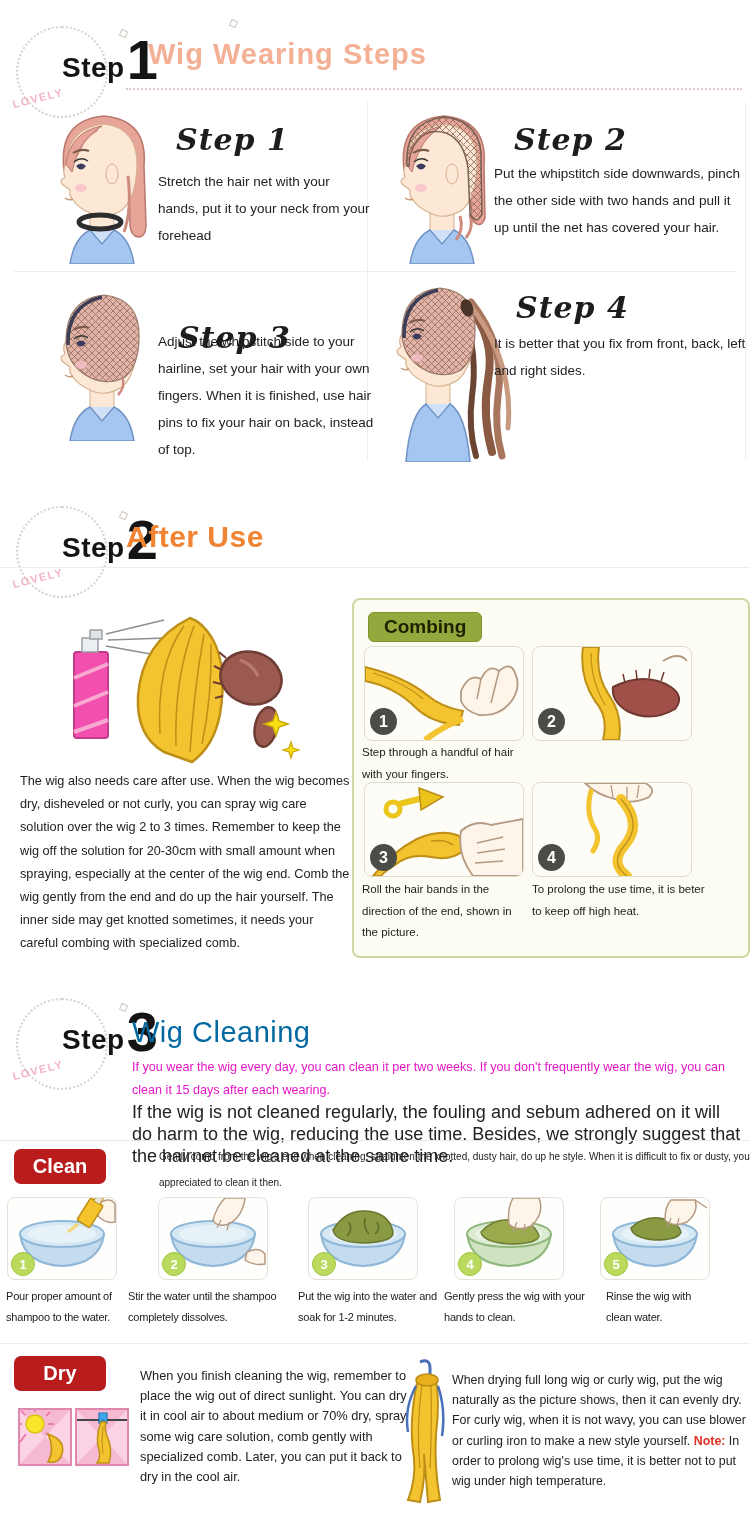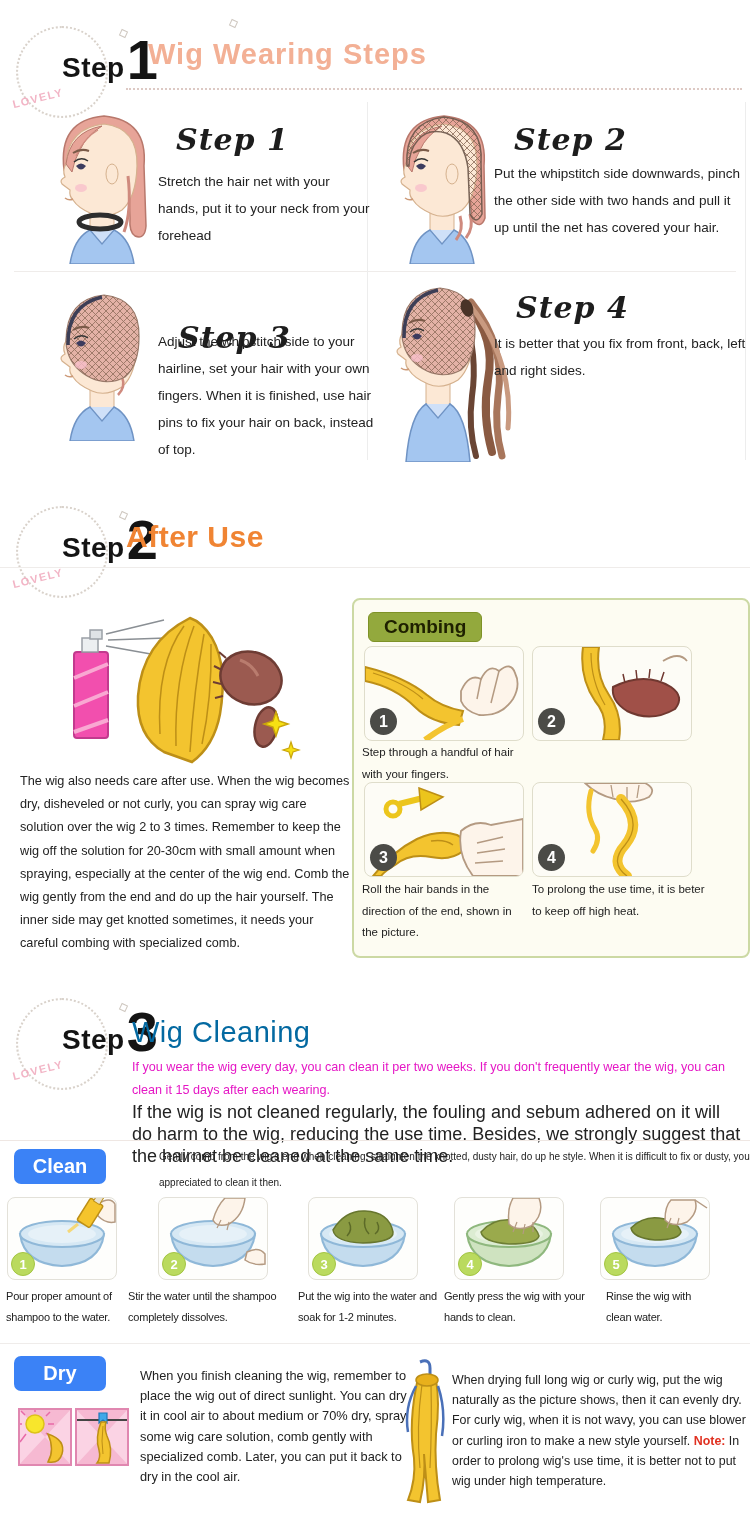--- a/index.html
+++ b/index.html
@@ -28,21 +28,21 @@
   .combing-box{position:absolute;left:352px;top:598px;width:394px;height:356px;background:#fdfcf2;
                border:2px solid #ccd9a4;border-radius:8px;}
   .combing-badge{position:absolute;left:14px;top:12px;background:#93a93d;border:1px solid #7e9227;
                  border-radius:6px;padding:3px 15px;font-size:19px;font-weight:bold;color:#1e2000;}
   .comb-card{position:absolute;width:158px;height:93px;background:#fdfcf6;border:1px solid #dfddcb;
              border-radius:8px;overflow:hidden;}
   .num-dark{position:absolute;width:27px;height:27px;border-radius:50%;background:#4b4b47;color:#fff;
             font-size:16px;font-weight:bold;display:flex;align-items:center;justify-content:center;}
   .comb-cap{position:absolute;font-size:11.5px;line-height:21.5px;color:#222;}
   
-  .pink-badge{position:absolute;width:92px;background:#3b82f6;border-radius:7px;color:#fff;
+  .pink-badge{position:absolute;width:92px;background:#b91c1c;border-radius:7px;color:#fff;
               font-size:20px;font-weight:bold;text-align:center;padding:6px 0;}
   .clean-card{position:absolute;width:108px;height:81px;background:#fefefc;border:1px solid #e3e1d9;
               border-radius:8px;overflow:hidden;}
   .num-green{position:absolute;width:22px;height:22px;border-radius:50%;background:#bada5e;
              border:1px solid #a3c443;color:#fff;font-size:13px;font-weight:bold;display:flex;
              align-items:center;justify-content:center;}
   .clean-cap{position:absolute;font-size:11px;line-height:21px;letter-spacing:-0.2px;color:#222;}
   .note-label{color:#e03020;font-weight:bold;}
   .magenta{color:#e517c5;}
 </style>

